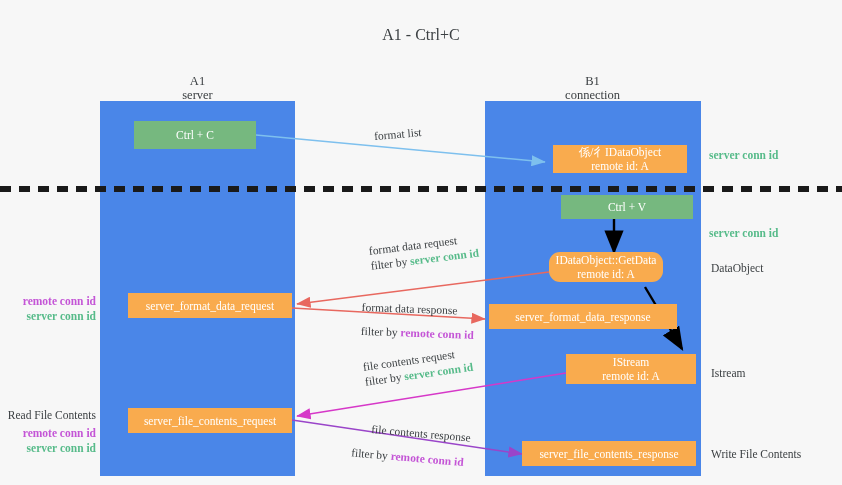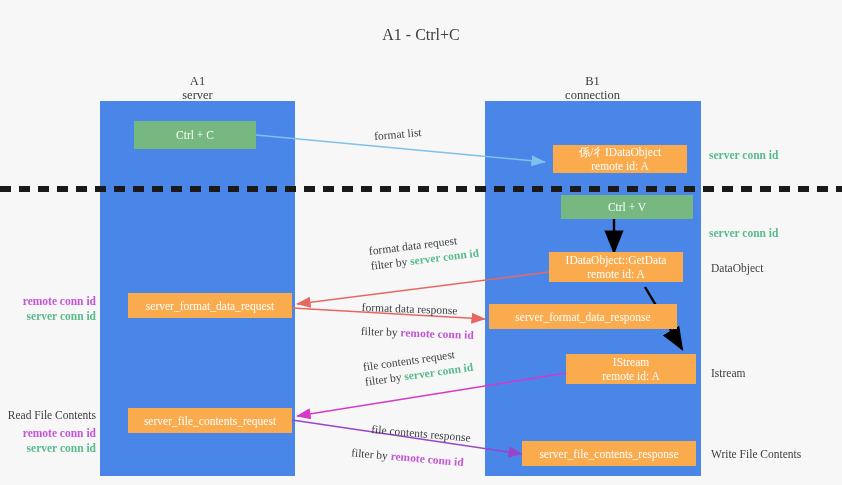--- a/index.html
+++ b/index.html
@@ -133,21 +133,21 @@
 
   <div class="abs box orange" style="left:553px;top:129px;width:134px;height:28px;">
     <span class="l1">係/彳IDataObject</span>
     <span class="l2">remote id: A</span>
   </div>
 
   <div class="abs box green" style="left:553px;top:179px;width:132px;height:24px;margin-left:8px;">
     <span class="l1">Ctrl + V</span>
   </div>
 
-  <div class="abs box orange" style="left:549px;top:236px;width:134px;height:30px;">
+  <div class="abs box orange" style="left:549px;top:236px;width:114px;height:30px;border-radius:11px;">
     <span class="l1">IDataObject::GetData</span>
     <span class="l2">remote id: A</span>
   </div>
 
   <div class="abs box orange" style="left:566px;top:338px;width:130px;height:30px;">
     <span class="l1">IStream</span>
     <span class="l2">remote id: A</span>
   </div>
 
   <div class="abs box orange" style="left:489px;top:288px;width:188px;height:25px;">

